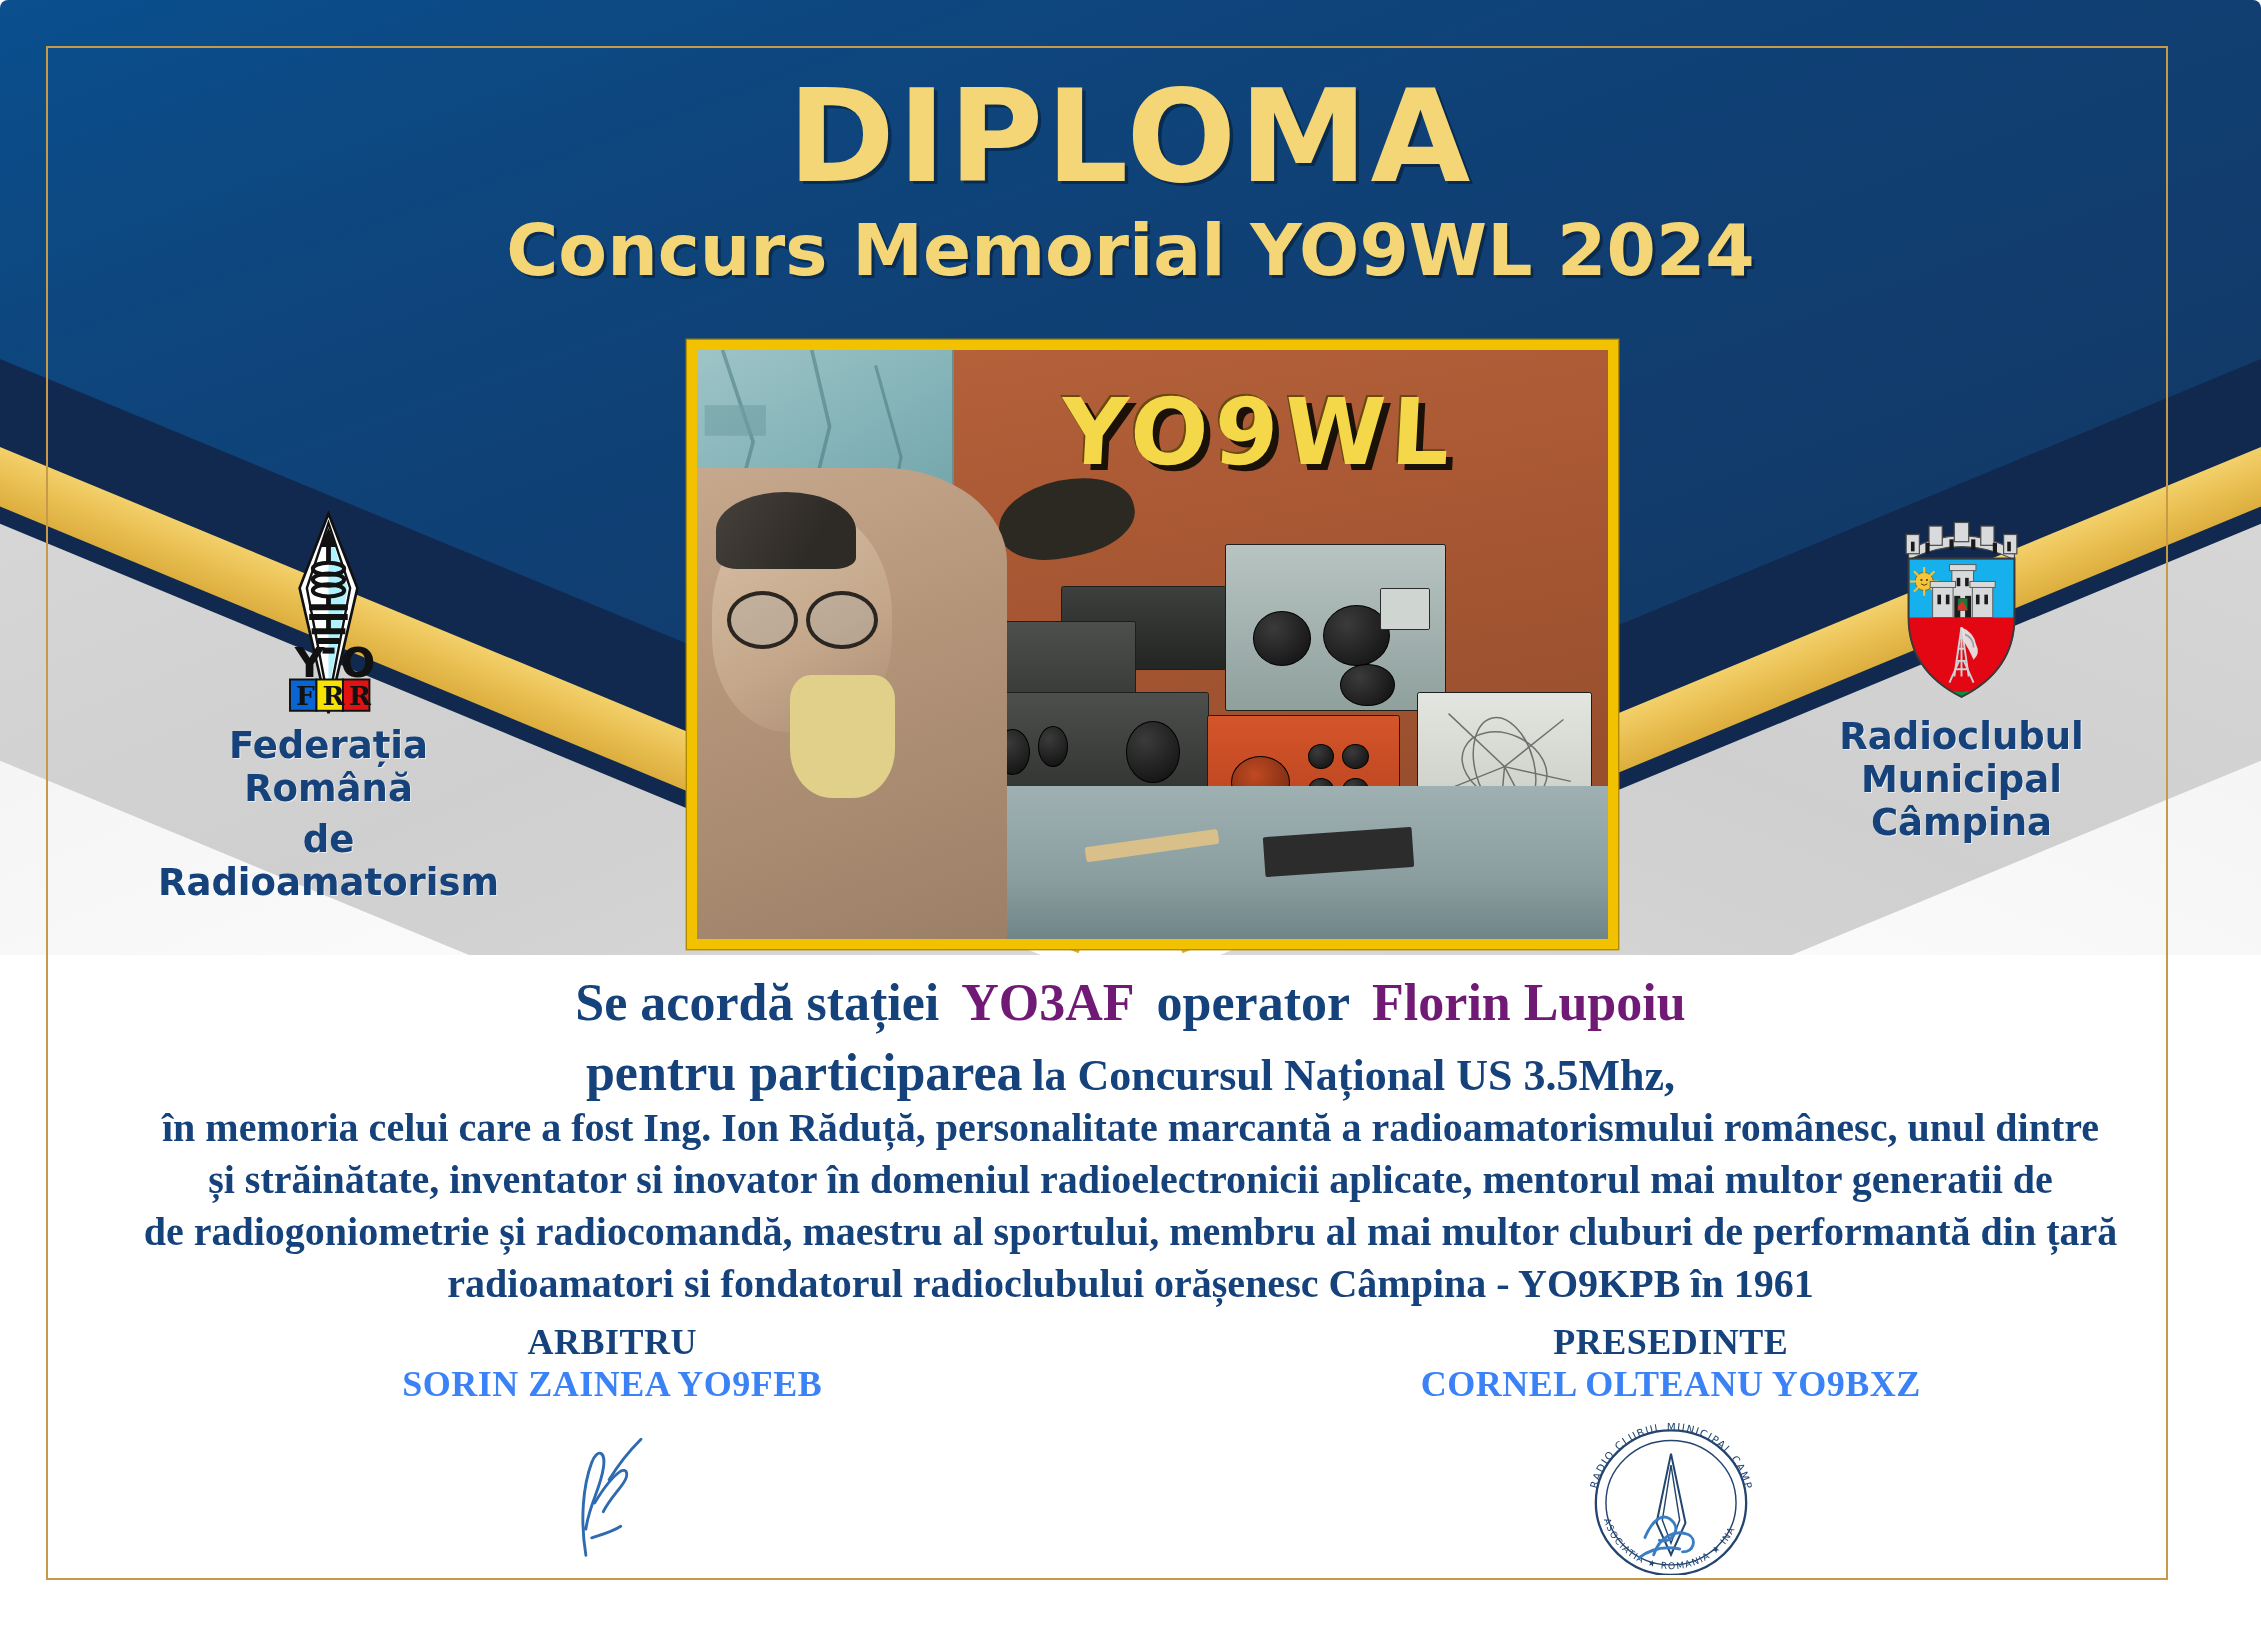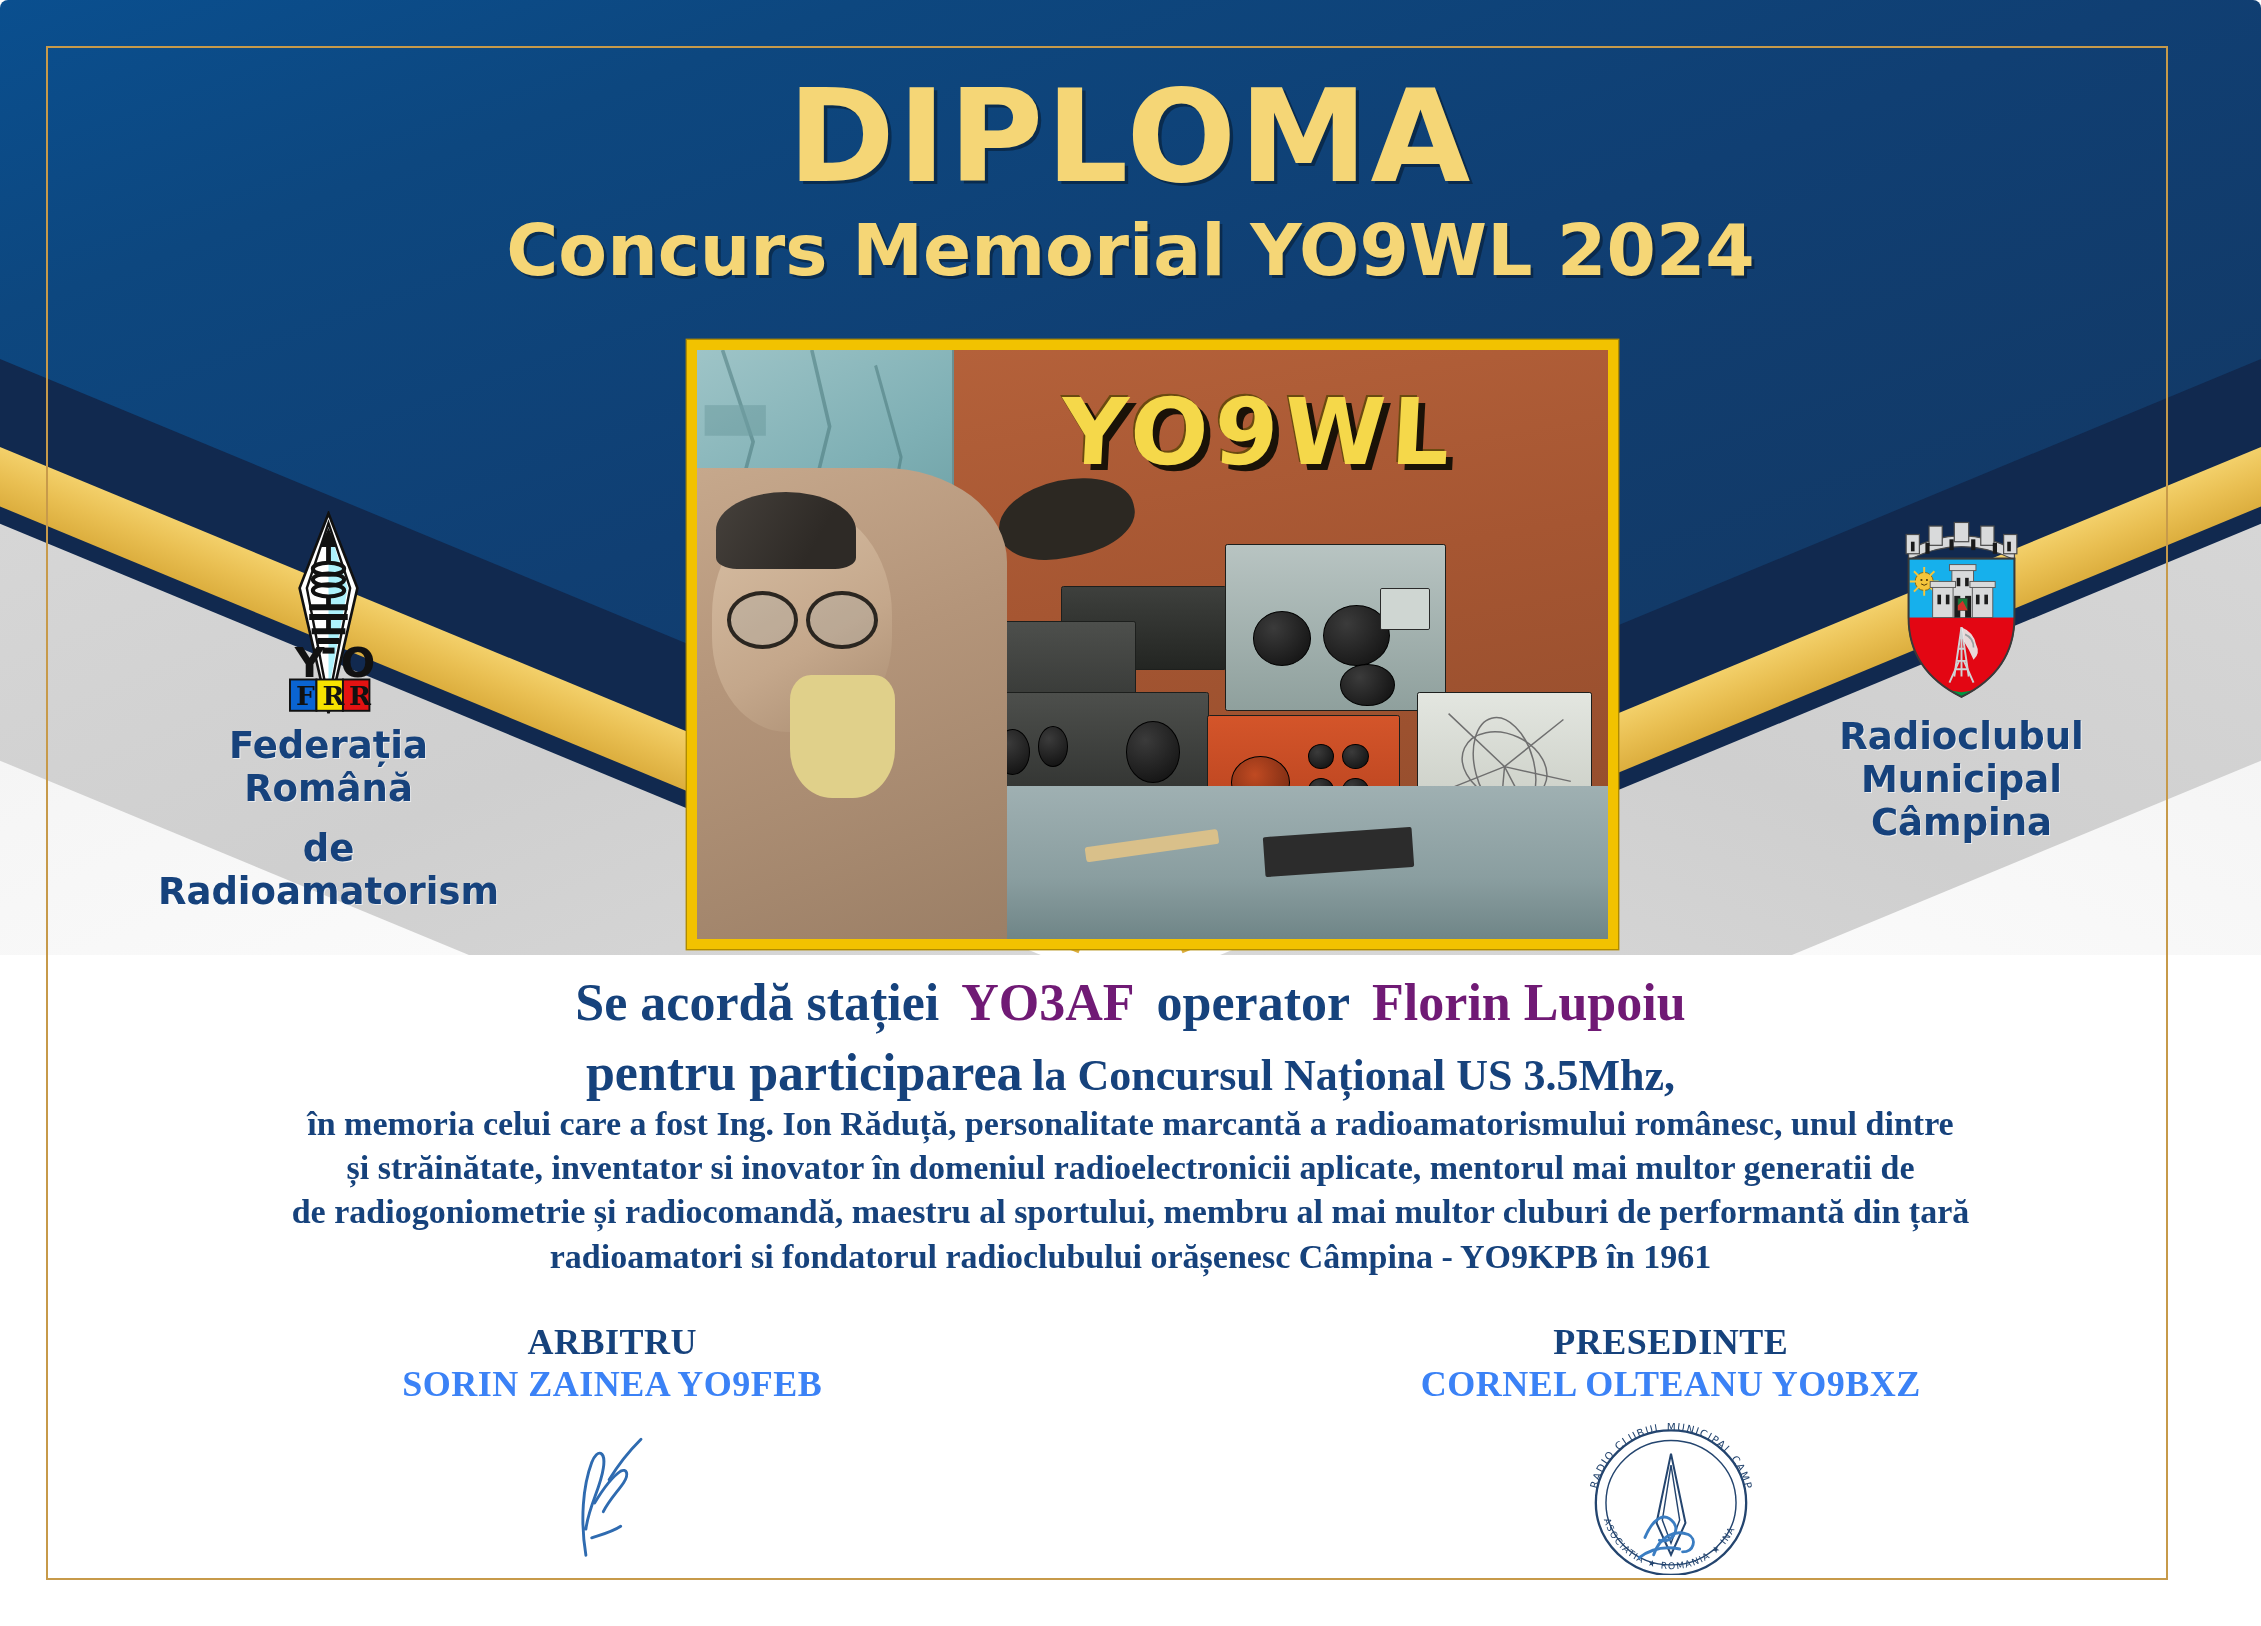--- a/index.html
+++ b/index.html
@@ -189,21 +189,21 @@
   }
   .award-l1{font-size:52px;font-weight:bold;color:#16427c;line-height:1.12;white-space:nowrap;}
   .award-l2{font-size:52px;font-weight:bold;color:#16427c;line-height:1.12;margin-top:12px;white-space:nowrap;}
   .hl{color:#701a75;}
   .sp{display:inline-block;width:22px;}
   .sm{font-size:44px;}
 
   .memoriam{
     position:absolute;left:72px;top:1102px;width:2117px;text-align:center;z-index:50;
     font-family:"Liberation Serif",serif;
-    font-weight:bold;font-size:34px;color:#16427c;line-height:1.30;
+    font-weight:bold;font-size:40px;color:#16427c;line-height:1.30;
   }
   .memoriam div{white-space:nowrap;}
 
   
   .sigs{
     position:absolute;left:83px;top:1321px;width:2117px;
     display:flex;justify-content:space-around;align-items:flex-start;z-index:50;
   }
   .sig-col{width:675px;text-align:center;}
   .sig-role{
@@ -327,21 +327,21 @@
       <g stroke="#111" stroke-width="1.6">
         <rect x="18" y="140" width="22" height="26" fill="#0a64d2"></rect>
         <rect x="40" y="140" width="22" height="26" fill="#f7e200"></rect>
         <rect x="62" y="140" width="22" height="26" fill="#e31212"></rect>
       </g>
       <text x="23" y="161" font-family="DejaVu Serif, serif" font-size="22" font-weight="bold" fill="#111">F</text>
       <text x="45" y="161" font-family="DejaVu Serif, serif" font-size="22" font-weight="bold" fill="#111">R</text>
       <text x="67" y="161" font-family="DejaVu Serif, serif" font-size="22" font-weight="bold" fill="#111">R</text>
     </svg>
     <div class="org-name">Federația Română</div>
-    <div class="org-name" style="margin-top:17px">de Radioamatorism</div>
+    <div class="org-name" style="margin-top:8px">de Radioamatorism</div>
   </div>
 
   <div class="logo-right">
     <svg width="145" height="207" viewBox="0 0 120 172">
 
       <g stroke="#4a4a4a" stroke-width="1" fill="#d9dadb">
         <path d="M16 40 Q60 16 104 40 L104 48 Q60 26 16 48 Z"></path>
         <rect x="14" y="27" width="11" height="16"></rect>
           <rect x="33" y="20" width="11" height="16"></rect>
         <rect x="54" y="17" width="12" height="16"></rect>

